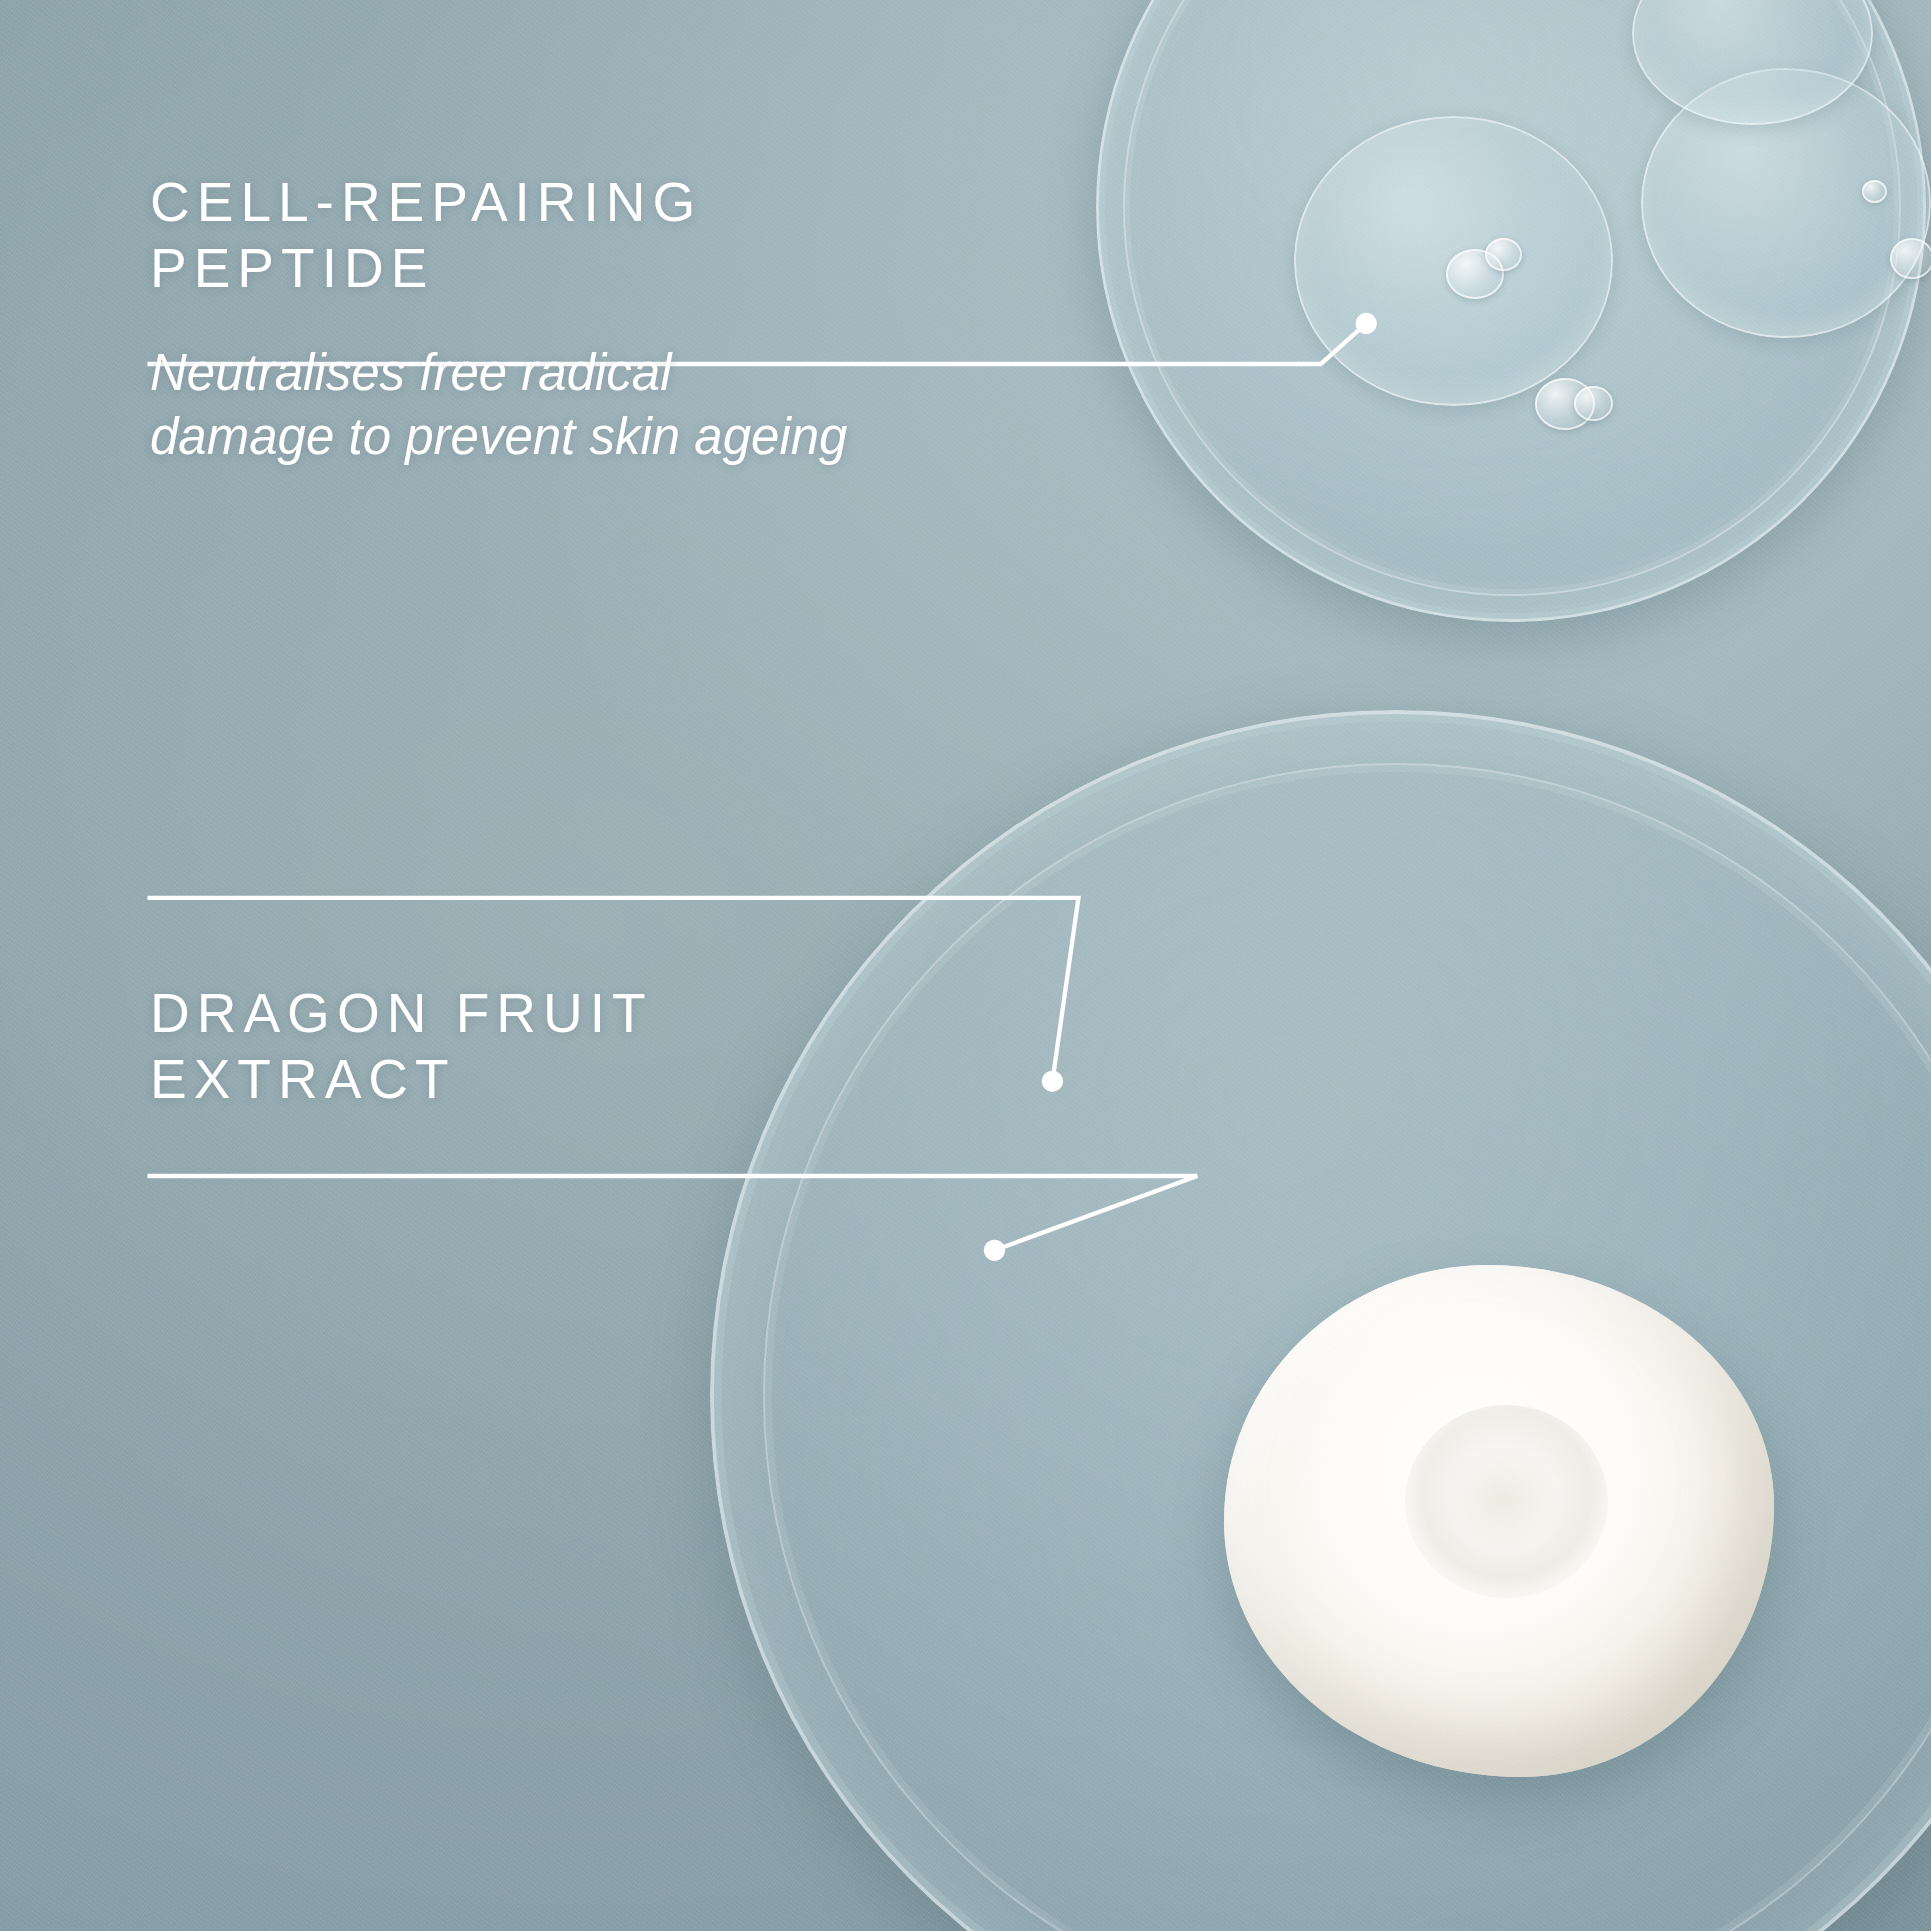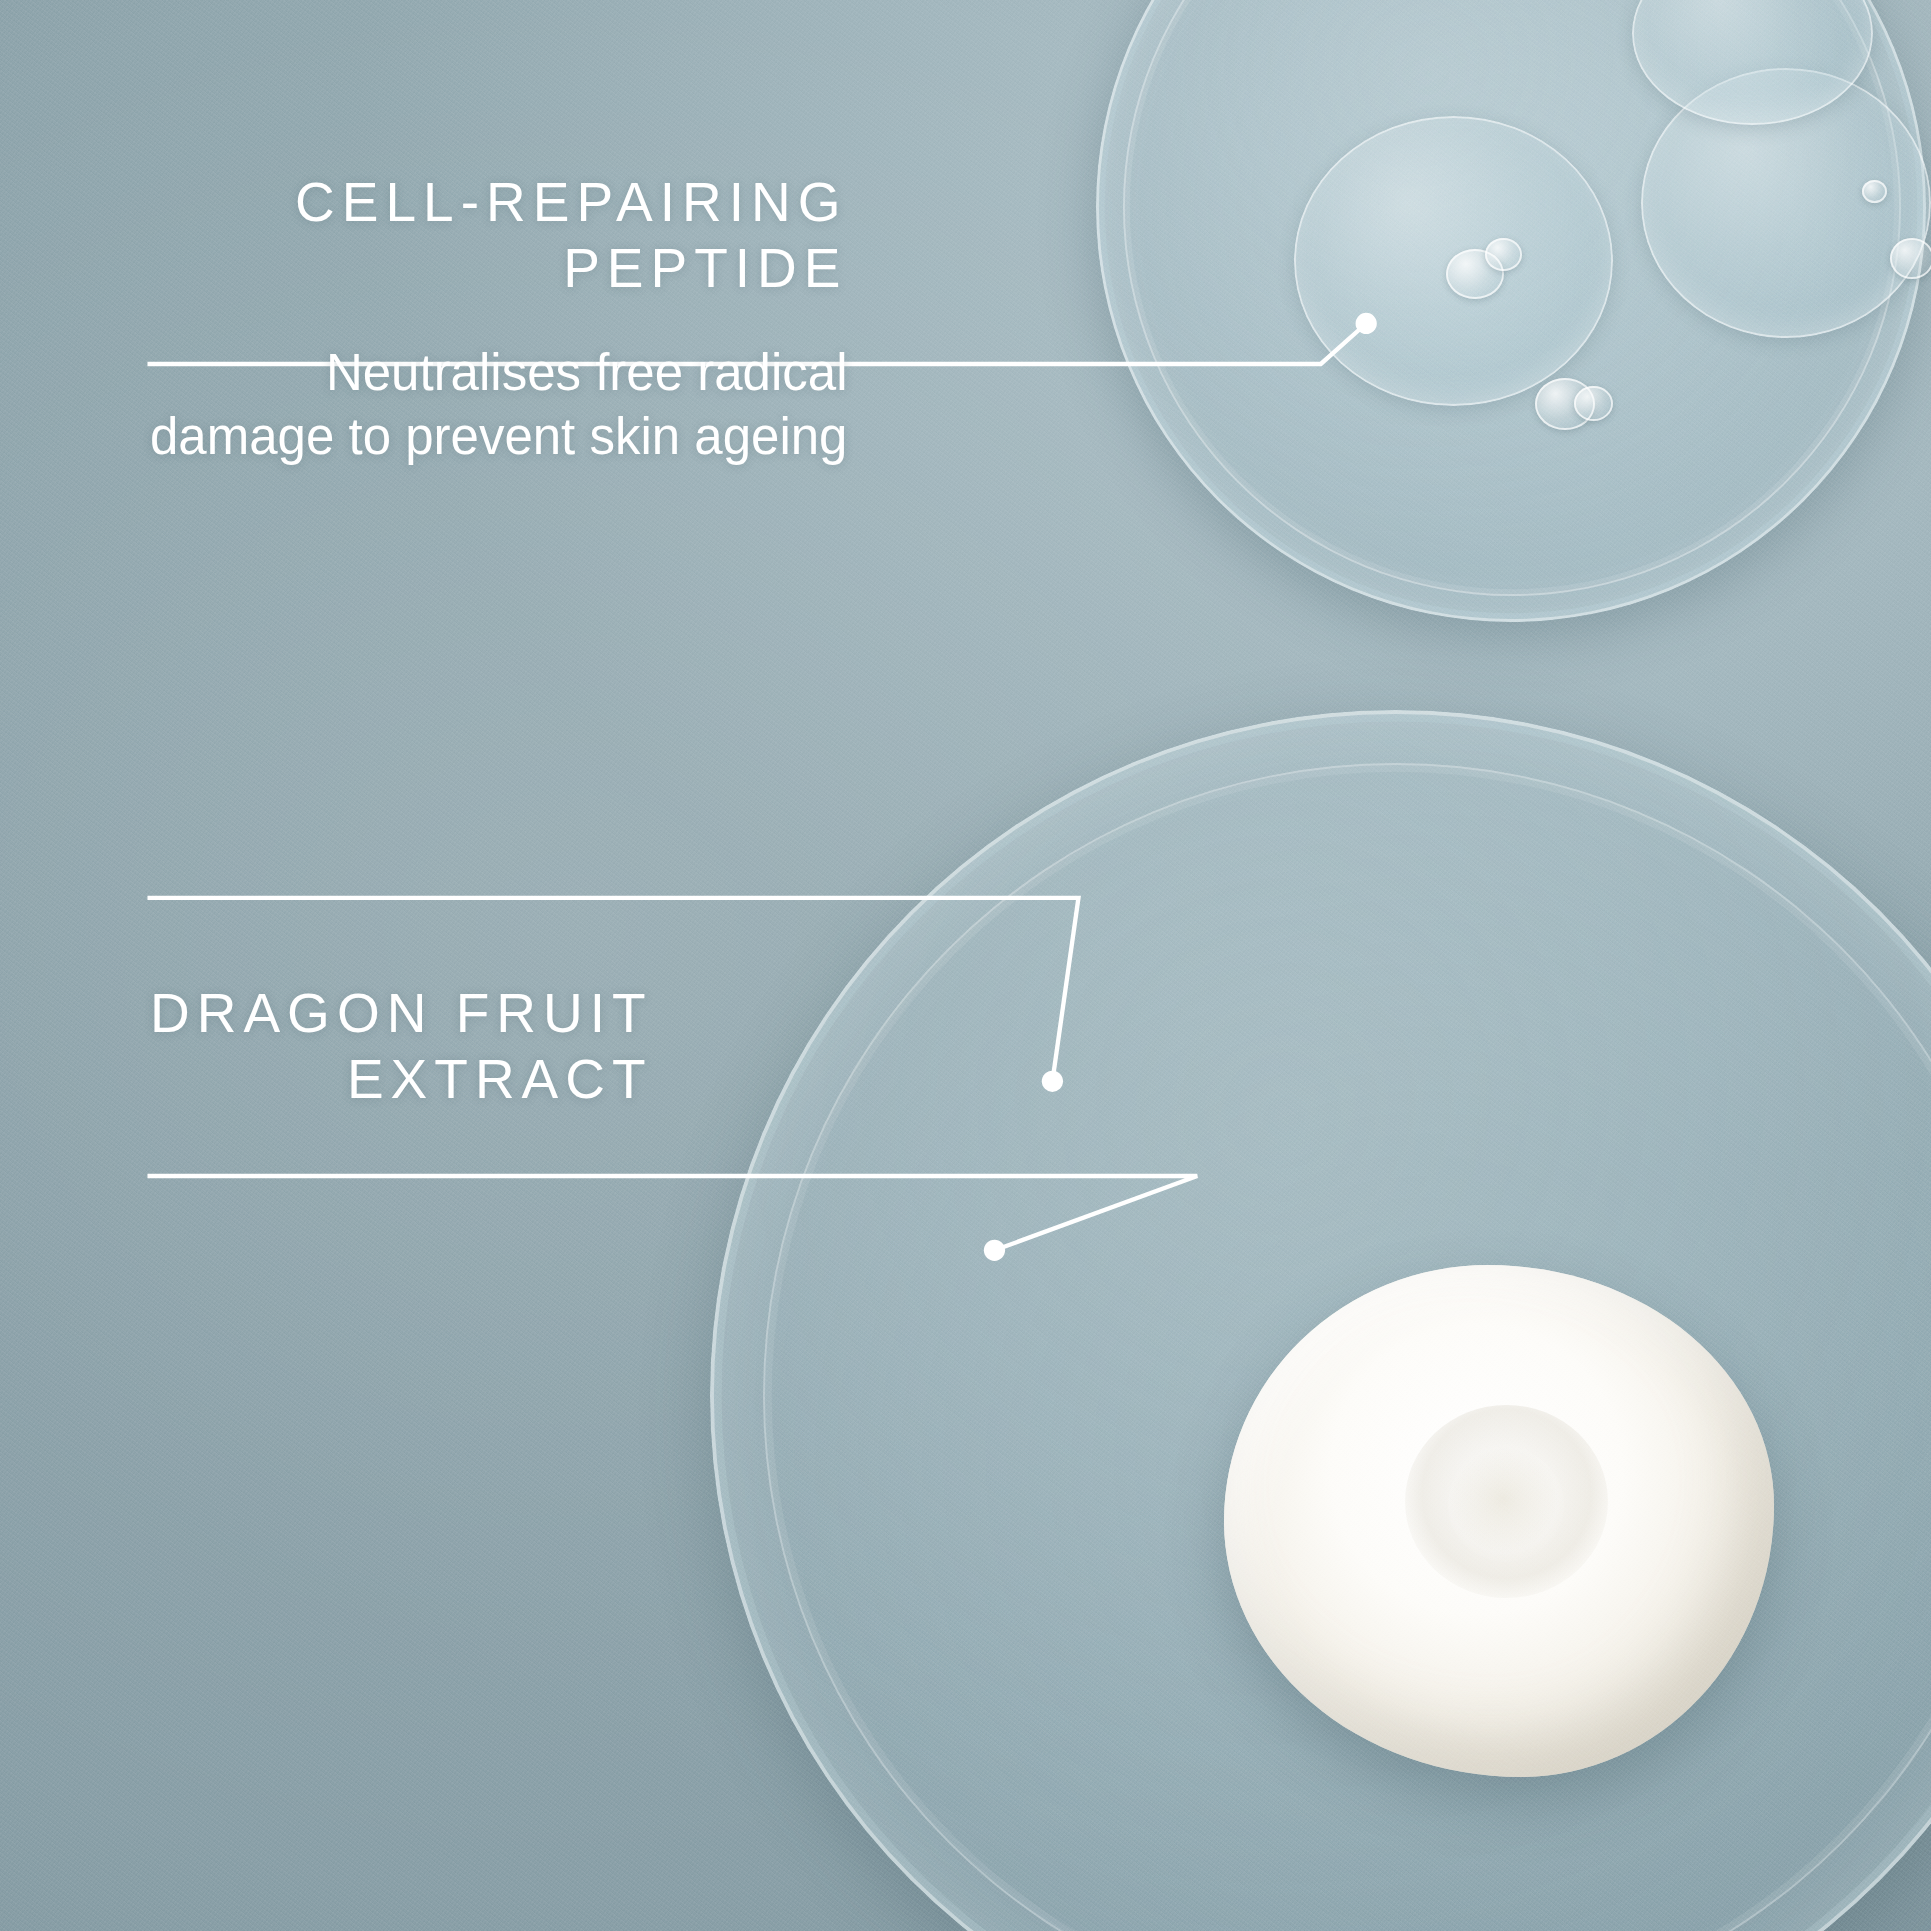--- a/index.html
+++ b/index.html
@@ -1,21 +1,21 @@
 <!DOCTYPE html>
 <html><head>
 <meta charset="utf-8">
 <style>
   html,body{margin:0;padding:0;}
   body{
     width:1931px;height:1931px;overflow:hidden;
     font-family:"Liberation Sans","DejaVu Sans",sans-serif;
     background:#93a8ad;
   }
-  #stage{position:relative;width:1931px;height:1931px;overflow:hidden;text-align:right;}
+  #stage{position:relative;width:1931px;height:1931px;overflow:hidden;}
 
   
   .bg-base{
     position:absolute;inset:0;
     background:
       radial-gradient(120% 95% at 88% 6%,  #b9ccd2 0%, #a8bcc3 26%, #93a9b0 58%, #8aa0a8 100%),
       linear-gradient(160deg,#9fb4ba 0%,#92a8af 38%,#8ba2a9 66%,#869ea6 100%);
   }
   .bg-vignette{
     position:absolute;inset:0;
@@ -111,21 +111,21 @@
 
   
   .block{position:absolute;left:150px;color:#ffffff;}
   .heading{
     font-size:55px;font-weight:300;letter-spacing:7px;line-height:1.20;
     text-transform:uppercase;white-space:pre-line;
     text-shadow:0 1px 9.7px rgba(52,78,88,.22);
   }
   .body{
     font-size:51px;font-weight:300;line-height:1.26;white-space:pre-line;
-    margin-top:40px;text-shadow:0 1px 9.7px rgba(52,78,88,.22);
+    margin-top:40px;text-shadow:0 1px 9.7px rgba(52,78,88,.22);font-style:italic;
   }
   .b1{top:169px;}
   .b2{top:703px;}
   .b3{top:980px;}
 </style>
 </head>
 <body>
 
 <div id="stage">
 

